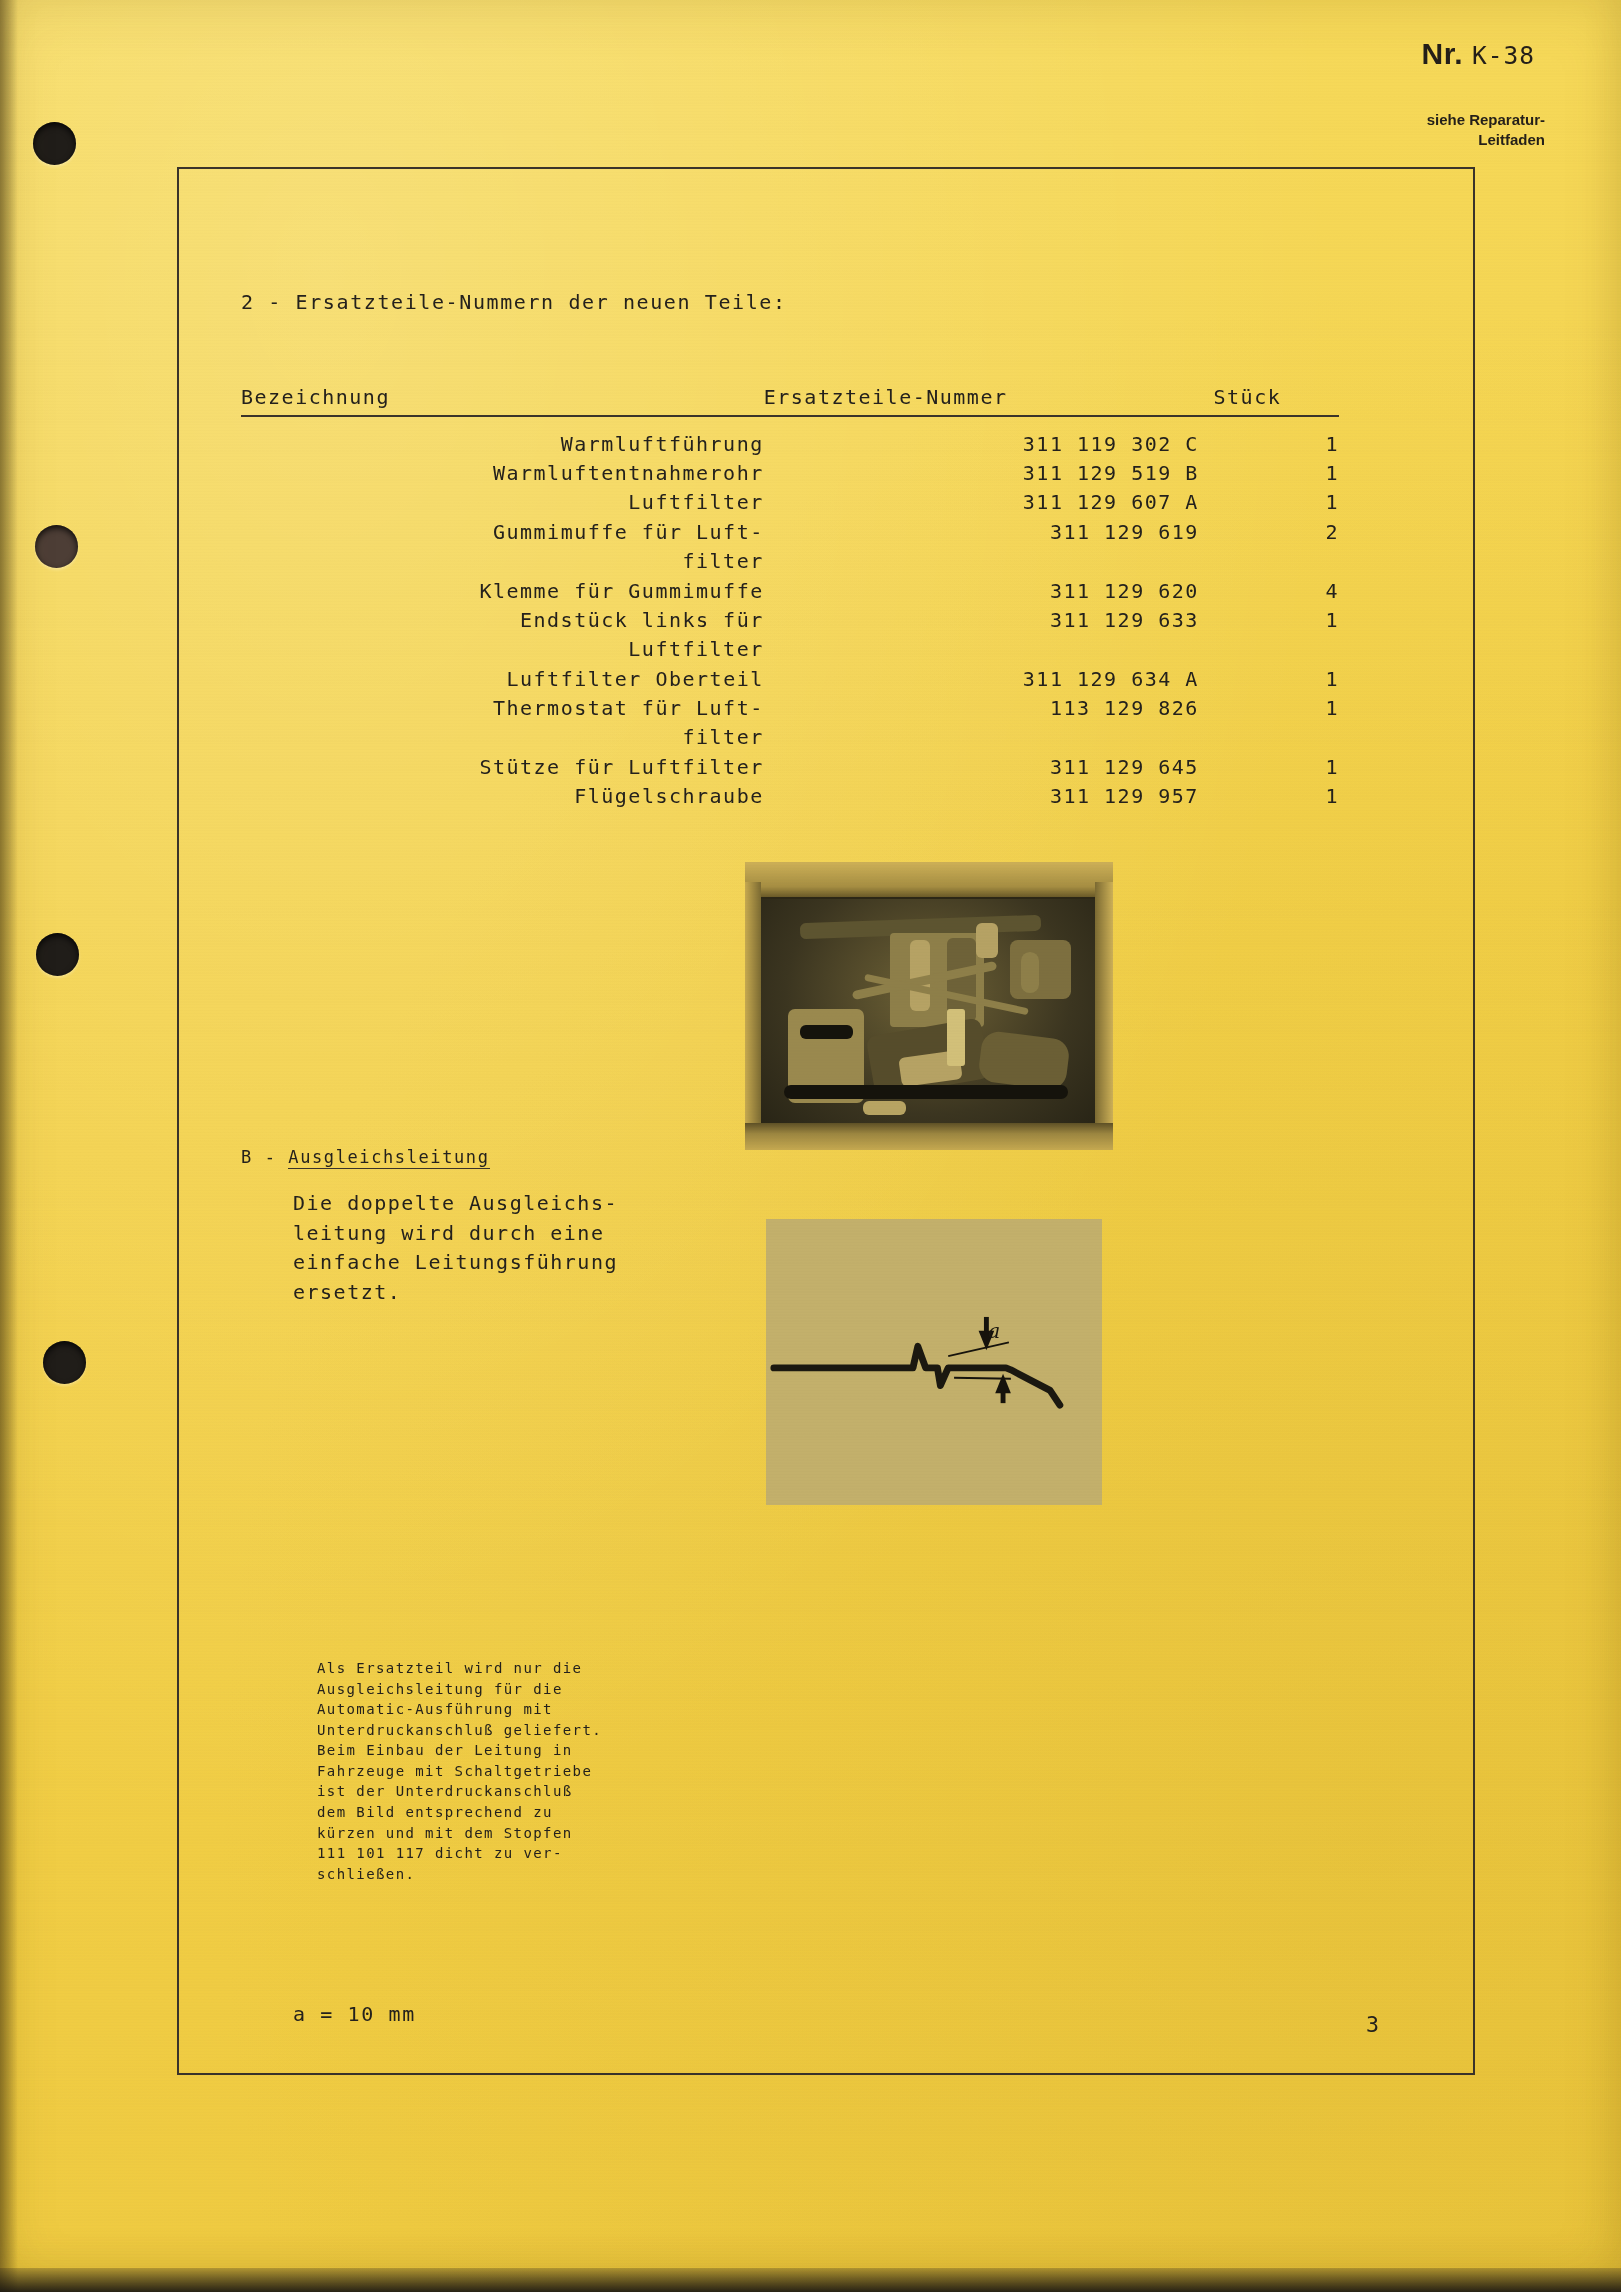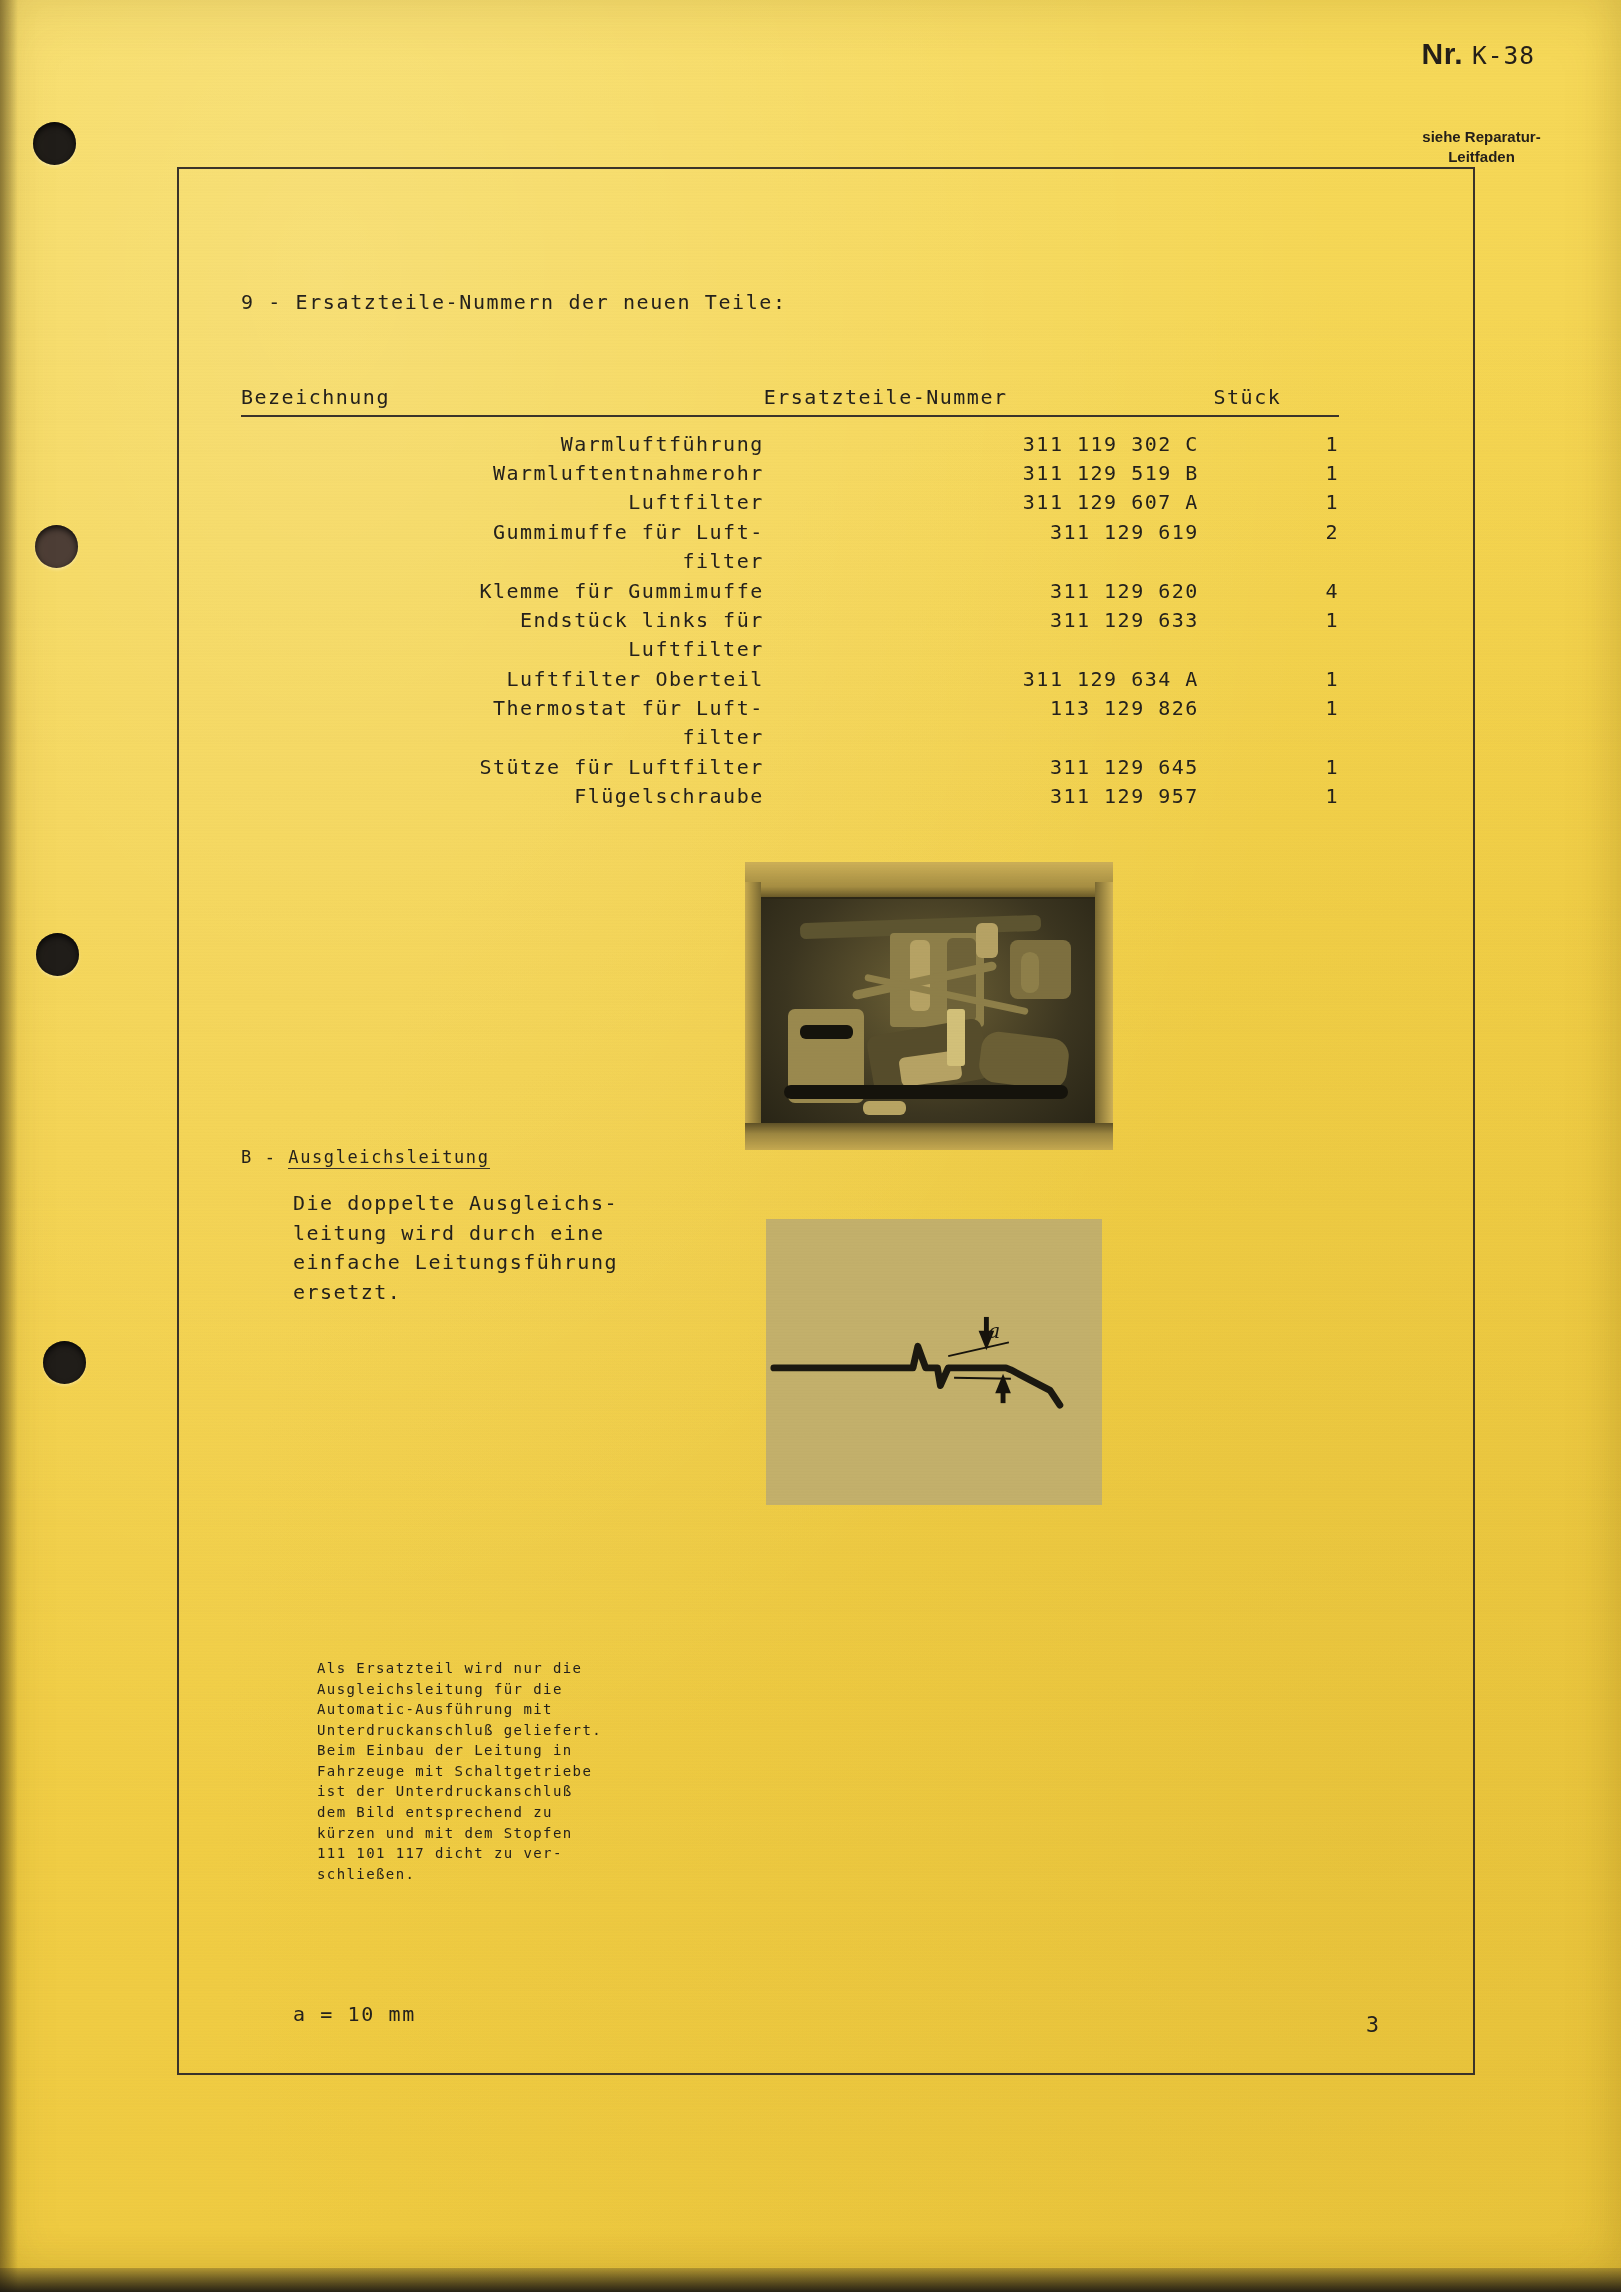--- a/index.html
+++ b/index.html
@@ -77,22 +77,21 @@
   .siehe {
     position: absolute;
     right: 76px;
     top: 110px;
     width: 127px;
     font-family: "Liberation Sans", sans-serif;
     font-weight: bold;
     font-size: 15px;
     line-height: 1.33;
     color: #241f19;
-    text-align: center;
-    margin-top: 17px;
+    text-align: right;
   }
 
   
   .frame {
     position: absolute;
     left: 177px;
     top: 167px;
     width: 1294px;
     height: 1904px;
     border: 2px solid #3a332a;
@@ -284,21 +283,21 @@
     <span class="num">K-38</span>
   </div>
   <div class="siehe">siehe
 Reparatur-
 Leitfaden</div>
 
   <div class="frame"></div>
 
   <div class="content">
 
-    <div class="section-title">9 - Ersatzteile-Nummern der neuen Teile:</div>
+    <div class="section-title">2 - Ersatzteile-Nummern der neuen Teile:</div>
 
     <table class="parts-table">
       <thead>
         <tr>
           <th class="c-name">Bezeichnung</th>
           <th class="c-num">Ersatzteile-Nummer</th>
           <th class="c-qty">Stück</th>
         </tr>
       </thead>
       <tbody>

